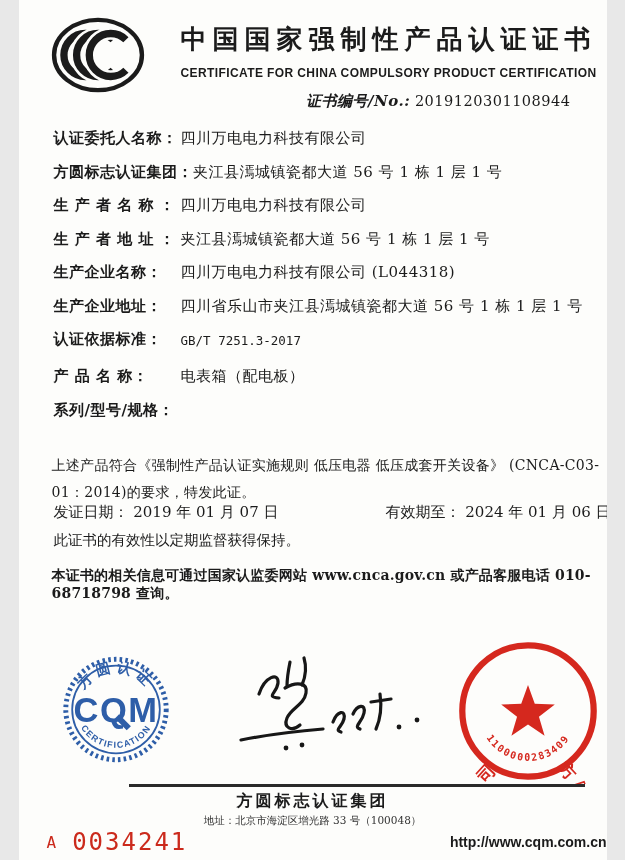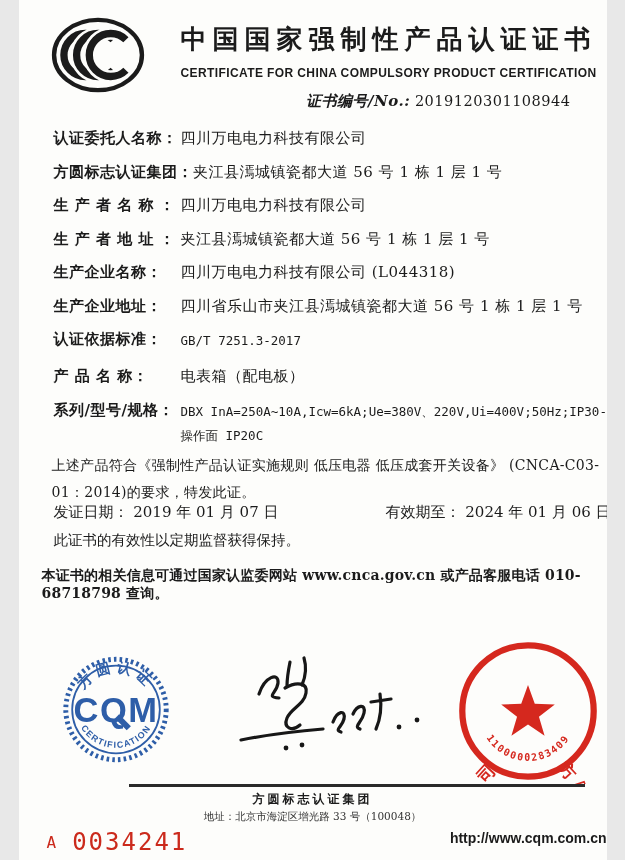--- a/index.html
+++ b/index.html
@@ -22,28 +22,28 @@
   .fields { position:absolute; left:35px; top:128px; width:562px; }
   .row { display:flex; margin-bottom:13.5px; line-height:20px; }
   .lab { flex:0 0 127px; font-weight:700; font-size:15px; white-space:pre; letter-spacing:0.5px; }
   .val { flex:1; font-size:15px; letter-spacing:0.5px; }
   .val.mono { font-family:"DejaVu Sans Mono","Liberation Mono",monospace; font-size:12.5px; line-height:1.9; letter-spacing:0; }
   
   .compliance { position:absolute; left:33px; top:452px; width:565px; font-size:14px; line-height:1.95; letter-spacing:0.3px; }
   .dates { position:absolute; left:35px; top:503px; width:557px; display:flex; justify-content:space-between; font-size:15px; }
   .dates .lab2 { font-weight:400; }
   .validity { position:absolute; left:35px; top:531px; font-size:14.5px; font-weight:400; }
-  .infonote { position:absolute; left:23px; top:567px; width:567px; font-size:14px; font-weight:600; letter-spacing:0.2px; }
+  .infonote { position:absolute; left:33px; top:567px; width:567px; font-size:14px; font-weight:600; letter-spacing:0.2px; }
   
   .cqm-logo { position:absolute; left:33px; top:653px; }
   .signature { position:absolute; left:210px; top:650px; }
   .stamp { position:absolute; left:436px; top:638px; }
   .divider { position:absolute; left:110px; top:784px; width:456px; height:2.5px; background:#2a2a2a; }
   .footer { position:absolute; left:0; top:791px; width:100%; text-align:center; }
-  .footer .org { font-size:12px; font-weight:800; letter-spacing:3px; }
+  .footer .org { font-size:16px; font-weight:800; letter-spacing:3px; }
   .footer .addr { margin-top:2px; font-size:10.5px; color:#333; }
   .footer .site { margin-top:6px; font-size:14px; font-weight:700; font-family:"Liberation Sans",sans-serif;text-align:right; }
   .serial { position:absolute; left:28px; top:828px; color:#cb2a1c;
             font-family:"DejaVu Sans Mono","Liberation Mono",monospace; }
   .serial .pfx { font-size:16px; margin-right:16px; vertical-align:2px; }
   .serial .num { font-size:24px; letter-spacing:2px; }
 </style>
 </head>
 <body>
 
@@ -99,21 +99,20 @@
     <div class="row">
       <span class="lab">认证依据标准：</span>
       <span class="val mono">GB/T 7251.3-2017</span>
     </div>
     <div class="row">
       <span class="lab">产 品 名 称：</span>
       <span class="val">电表箱（配电板）</span>
     </div>
     <div class="row">
       <span class="lab">系列/型号/规格：</span>
-      <span class="val mono">DBX InA=250A~10A,Icw=6kA;Ue=380V、220V,Ui=400V;50Hz;IP30-操作面 IP20C</span>
     </div>
   </div>
 
   <p class="compliance">上述产品符合《强制性产品认证实施规则 低压电器 低压成套开关设备》 (CNCA-C03-01：2014)的要求，特发此证。</p>
 
   <div class="dates">
     <div>
       <span class="lab2">发证日期：</span>
       <span>2019 年 01 月 07 日</span>
     </div>

